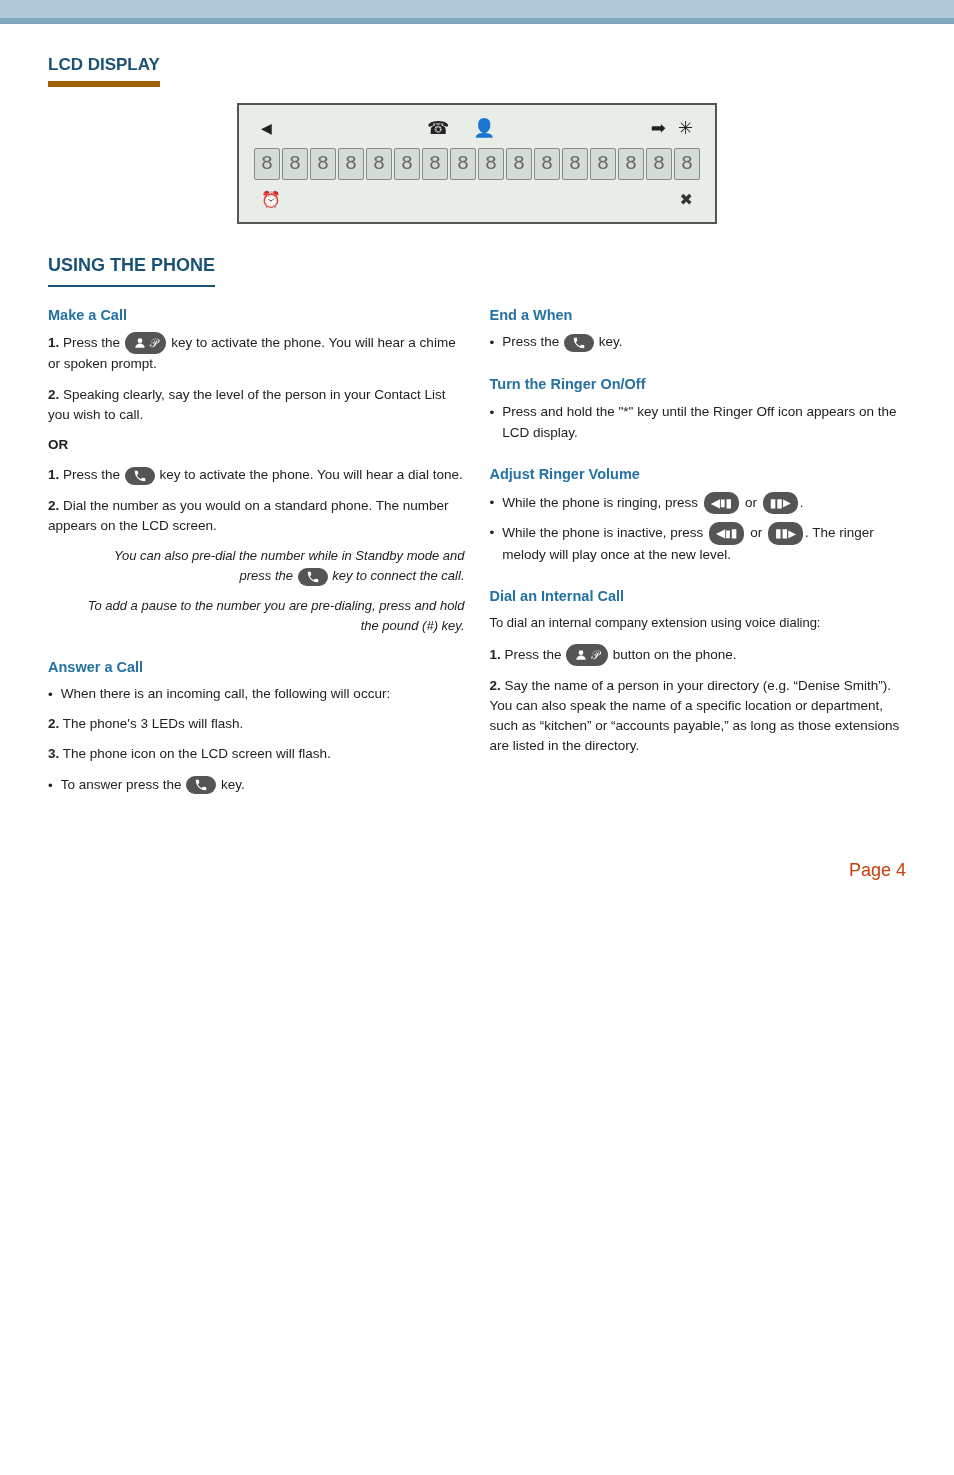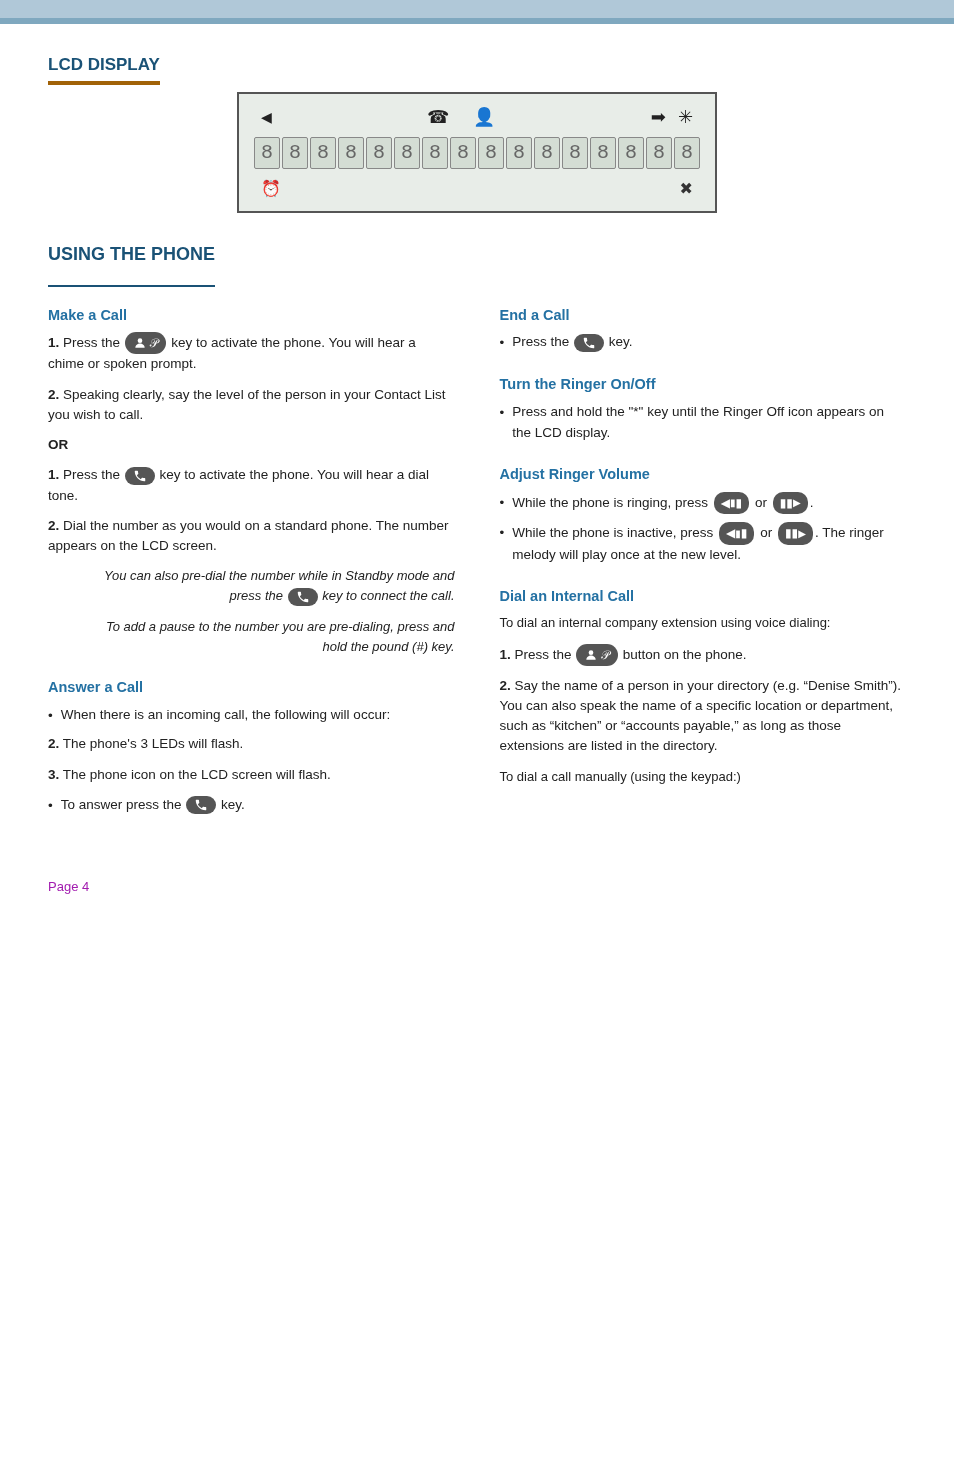--- a/index.html
+++ b/index.html
@@ -27,23 +27,23 @@
 
     .page-content {
       padding: 28px 48px 40px 48px;
     }
 
     
     .section-title {
       color: #1a5276;
       font-size: 17px;
       font-weight: bold;
-      border-bottom: 4px solid #a16207;
+      border-bottom: 6px solid #a16207;
       padding-bottom: 3px;
-      margin-bottom: 7px;
+      margin-bottom: 16px;
       display: inline-block;
     }
 
     .lcd-display-wrapper {
       display: flex;
       justify-content: center;
       margin-bottom: 28px;
     }
 
     .lcd-box {
@@ -112,21 +112,21 @@
     }
 
     .lcd-bottom-icon {
       font-size: 16px;
       color: #333;
     }
 
     
     .two-col {
       display: flex;
-      gap: 45px;
+      gap: 25px;
     }
 
     .col-left {
       flex: 1;
     }
 
     .col-right {
       flex: 1;
     }
 
@@ -136,21 +136,21 @@
       font-weight: bold;
       margin-bottom: 6px;
       margin-top: 0;
     }
 
     .section-main-title {
       color: #1a5276;
       font-size: 18px;
       font-weight: bold;
       border-bottom: 2px solid #1a5276;
-      padding-bottom: 17px;
+      padding-bottom: 6px;
       margin-bottom: 18px;
       display: inline-block;
     }
 
     p {
       margin-bottom: 10px;
       font-size: 13px;
       line-height: 1.55;
     }
 
@@ -223,24 +223,24 @@
       font-size: 12px;
       vertical-align: middle;
       margin: 0 2px;
     }
 
     .subsection-block {
       margin-bottom: 20px;
     }
 
     .page-footer {
-      text-align: left;
+      text-align: right;
       margin-top: 40px;
-      font-size: 13px;
-      color: #a21caf;
+      font-size: 18px;
+      color: #c2410c;
     }
   </style>
 </head>
 <body>
 
 <div class="top-bar"></div>
 <div class="inner-bar"></div>
 
 <div class="page-content">
 
@@ -372,21 +372,21 @@
               key.
             </span>
           </div>
         </div>
 
       </div>
 
       <div class="col-right">
 
         <div class="subsection-block">
-          <div class="subsection-title">End a Call</div>
+          <div class="subsection-title">End a When</div>
           <div class="bullet">
             <span class="bullet-dot">•</span>
             <span>
               Press the
               <span class="phone-key">
                 <svg viewBox="0 0 24 24" xmlns="http://www.w3.org/2000/svg">
                     <path d="M6.6 10.8c1.4 2.8 3.8 5.1 6.6 6.6l2.2-2.2c.3-.3.7-.4 1-.2 1.1.4 2.3.6 3.6.6.6 0 1 .4 1 1V20c0 .6-.4 1-1 1-9.4 0-17-7.6-17-17 0-.6.4-1 1-1h3.5c.6 0 1 .4 1 1 0 1.3.2 2.5.6 3.6.1.3 0 .7-.2 1L6.6 10.8z"></path>
                   </svg>
               </span>
               key.
@@ -441,23 +441,20 @@
                 </svg>
               𝒫
             </span>
             button on the phone.
           </div>
 
           <div class="step">
             <strong>2.</strong> <span>Say the name of a person in your directory (e.g. “Denise Smith”). You can also speak the name of a specific location or department, such as “kitchen” or “accounts payable,” as long as those extensions are listed in the directory.</span>
           </div>
 
-          <p style="margin-top:10px;">
-            To dial a call manually (using the keypad:)
-          </p>
 
 
         </div>
 
       </div>
 
     </div>
   </div>
 
   <div class="page-footer">

